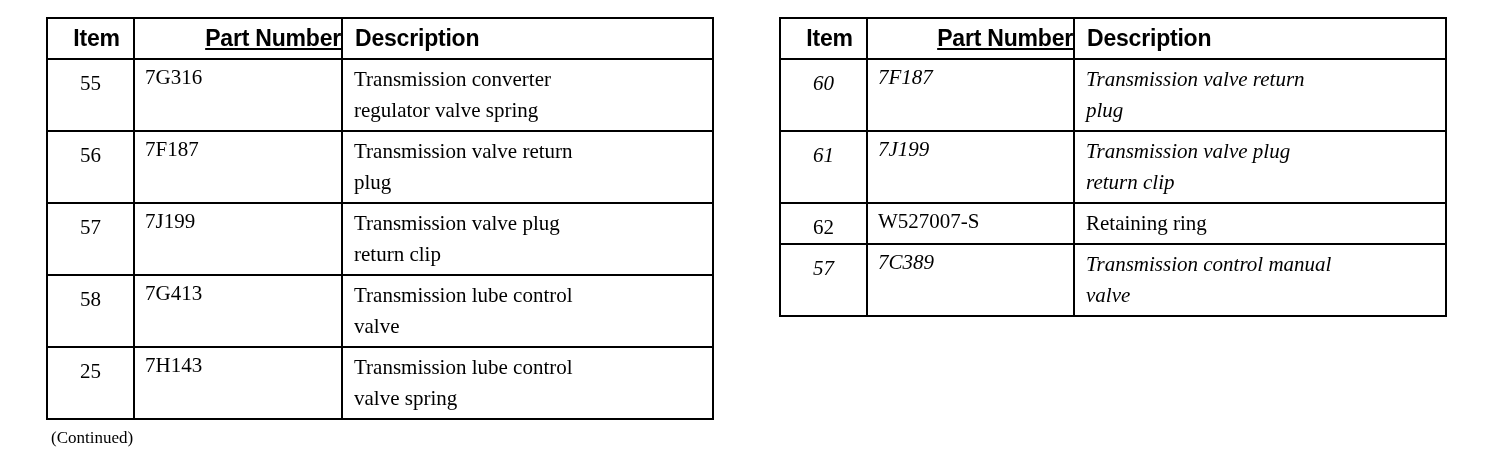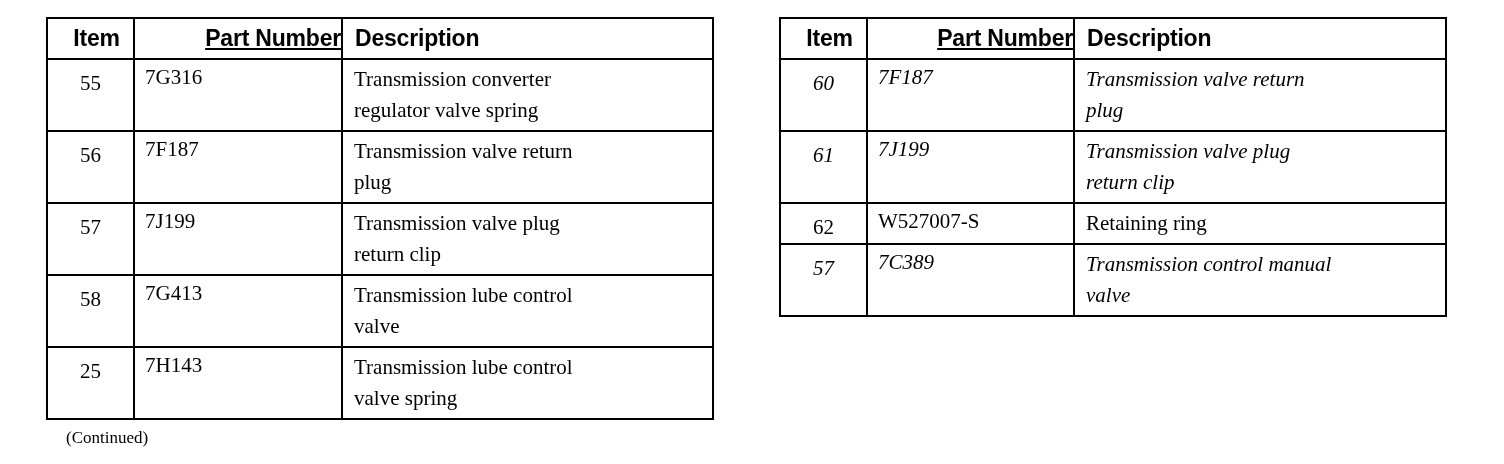--- a/index.html
+++ b/index.html
@@ -77,21 +77,21 @@
   #table-right { left: 779px; top: 17px; }
   #table-right .col-item { width: 87px; }
   #table-right .col-part { width: 207px; }
   #table-right .col-desc { width: 372px; }
   #table-right tbody tr.two-line { height: 72px; font-style: italic; }
   #table-right tbody tr.one-line { height: 39px; }
 
   
   #continued-caption {
     position: absolute;
-    left: 66px;
+    left: 51px;
     top: 428px;
     font-family: "Liberation Serif", "DejaVu Serif", serif;
     font-size: 17px;
     line-height: 20px;
     white-space: nowrap;
   }
 </style>
 </head>
 <body>
 

